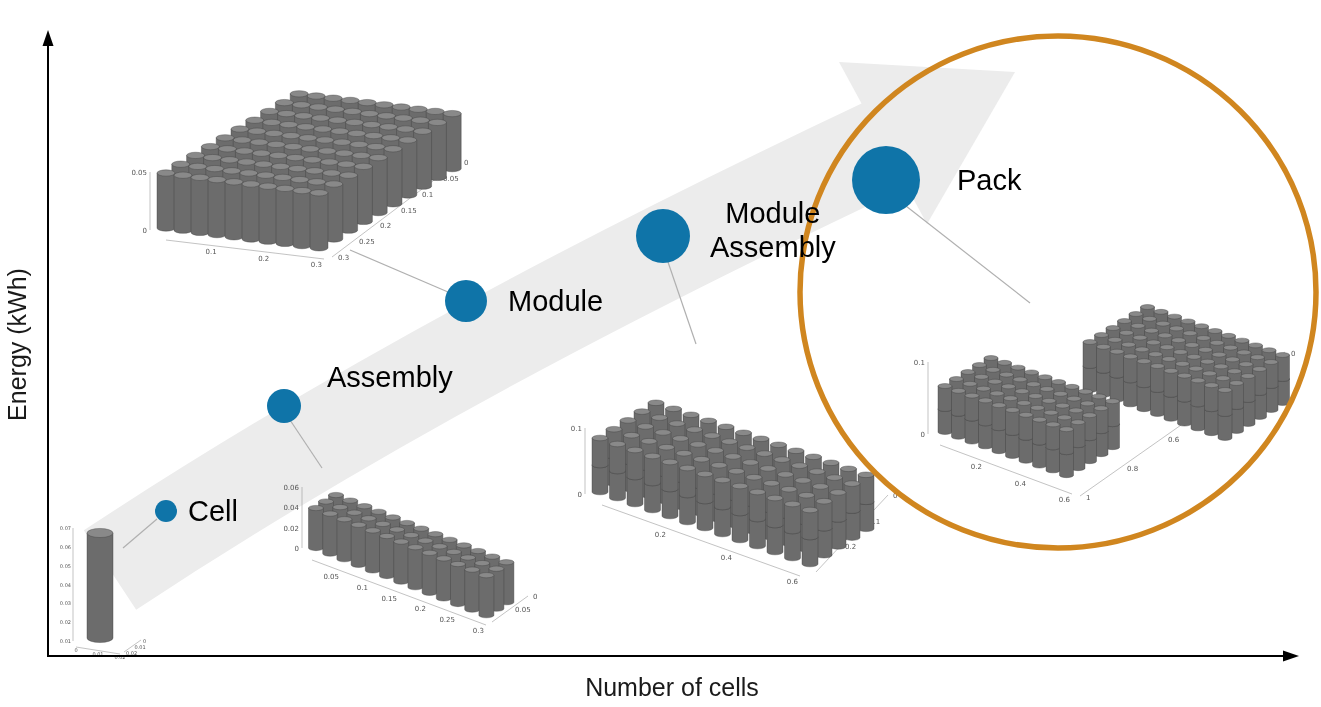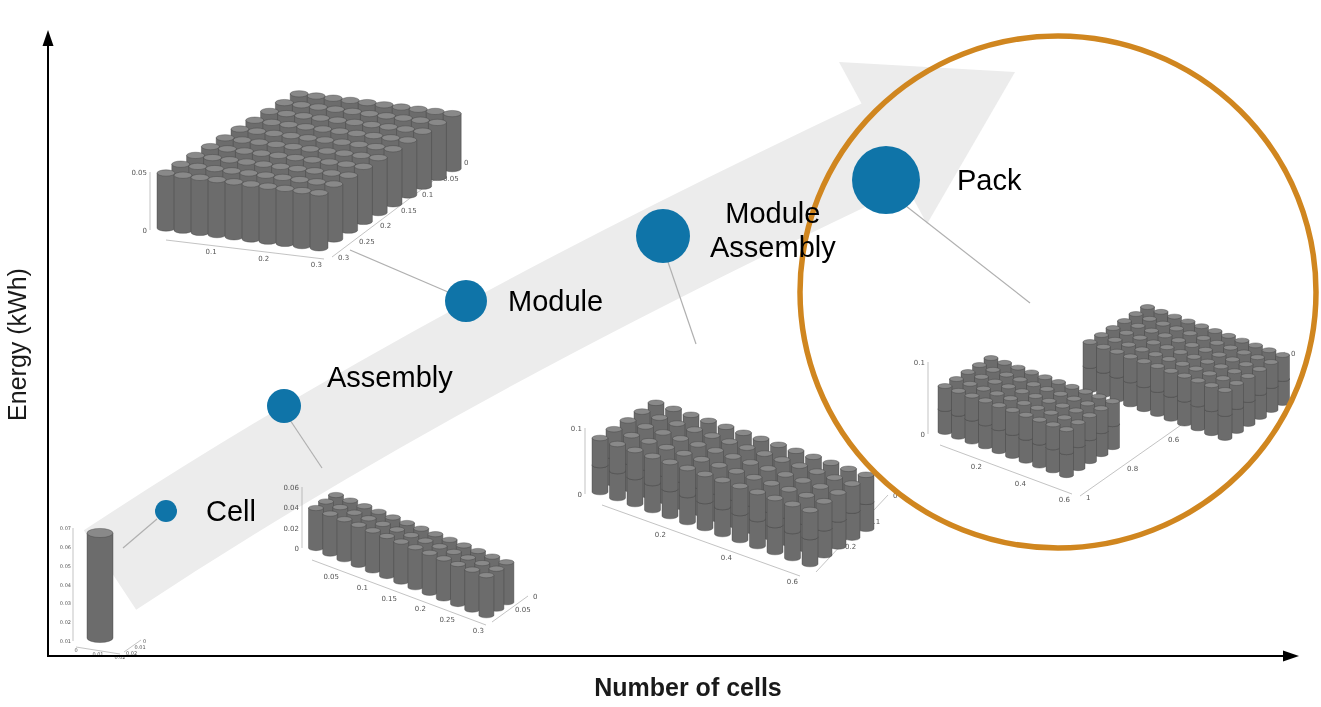--- a/index.html
+++ b/index.html
@@ -9,21 +9,21 @@
   }
   #canvas{position:absolute;left:0;top:0;}
   .stage-label{
     position:absolute;font-size:29px;line-height:34px;color:#000;
     white-space:nowrap;
     text-align:center;
   }
   .marker{position:absolute;border-radius:50%;}
   .axis-label{position:absolute;font-size:25px;color:#1a1a1a;text-align:center;width:400px;}
   #y-axis-label{left:-183px;top:330px;transform:rotate(-90deg);}
-  #x-axis-label{left:488px;top:673px;font-weight:bold;}
+  #x-axis-label{left:472px;top:673px;}
 </style>
 </head>
 <body>
 
 <div id="stage">
 
   <svg id="canvas" width="1321" height="707" viewBox="0 0 1321 707">
 
     <path id="flow-band" d="M 110,570 C 360,405 620,270 885,145" fill="none" stroke="#ECECEC" stroke-width="95"></path>
     <polygon id="flow-head" points="1015,72 927,224 839,62" fill="#ECECEC"></polygon>
@@ -1131,21 +1131,21 @@
 
     <ellipse id="highlight-ellipse" cx="1058" cy="292" rx="258" ry="256" fill="none" stroke="#D0861F" stroke-width="5.5"></ellipse>
   </svg>
 
   <div class="marker" style="left: 155px; top: 500px; width: 22px; height: 22px; background: rgb(15, 116, 168);"></div>
   <div class="marker" style="left: 267px; top: 389px; width: 34px; height: 34px; background: rgb(15, 116, 168);"></div>
   <div class="marker" style="left: 445px; top: 280px; width: 42px; height: 42px; background: rgb(15, 116, 168);"></div>
   <div class="marker" style="left: 636px; top: 209px; width: 54px; height: 54px; background: rgb(15, 116, 168);"></div>
   <div class="marker" style="left: 852px; top: 146px; width: 68px; height: 68px; background: rgb(15, 116, 168);"></div>
 
-  <div class="stage-label" style="left:188px;top:494px;margin-left:18px;">Cell</div>
+  <div class="stage-label" style="left:188px;top:494px;">Cell</div>
 
   <div class="stage-label" style="left:327px;top:360px;">
     <div>Assembly</div>
   </div>
 
   <div class="stage-label" style="left:508px;top:284px;">Module</div>
 
   <div class="stage-label" style="left:710px;top:196px;">
     <div>Module</div>
     <div>Assembly</div>

